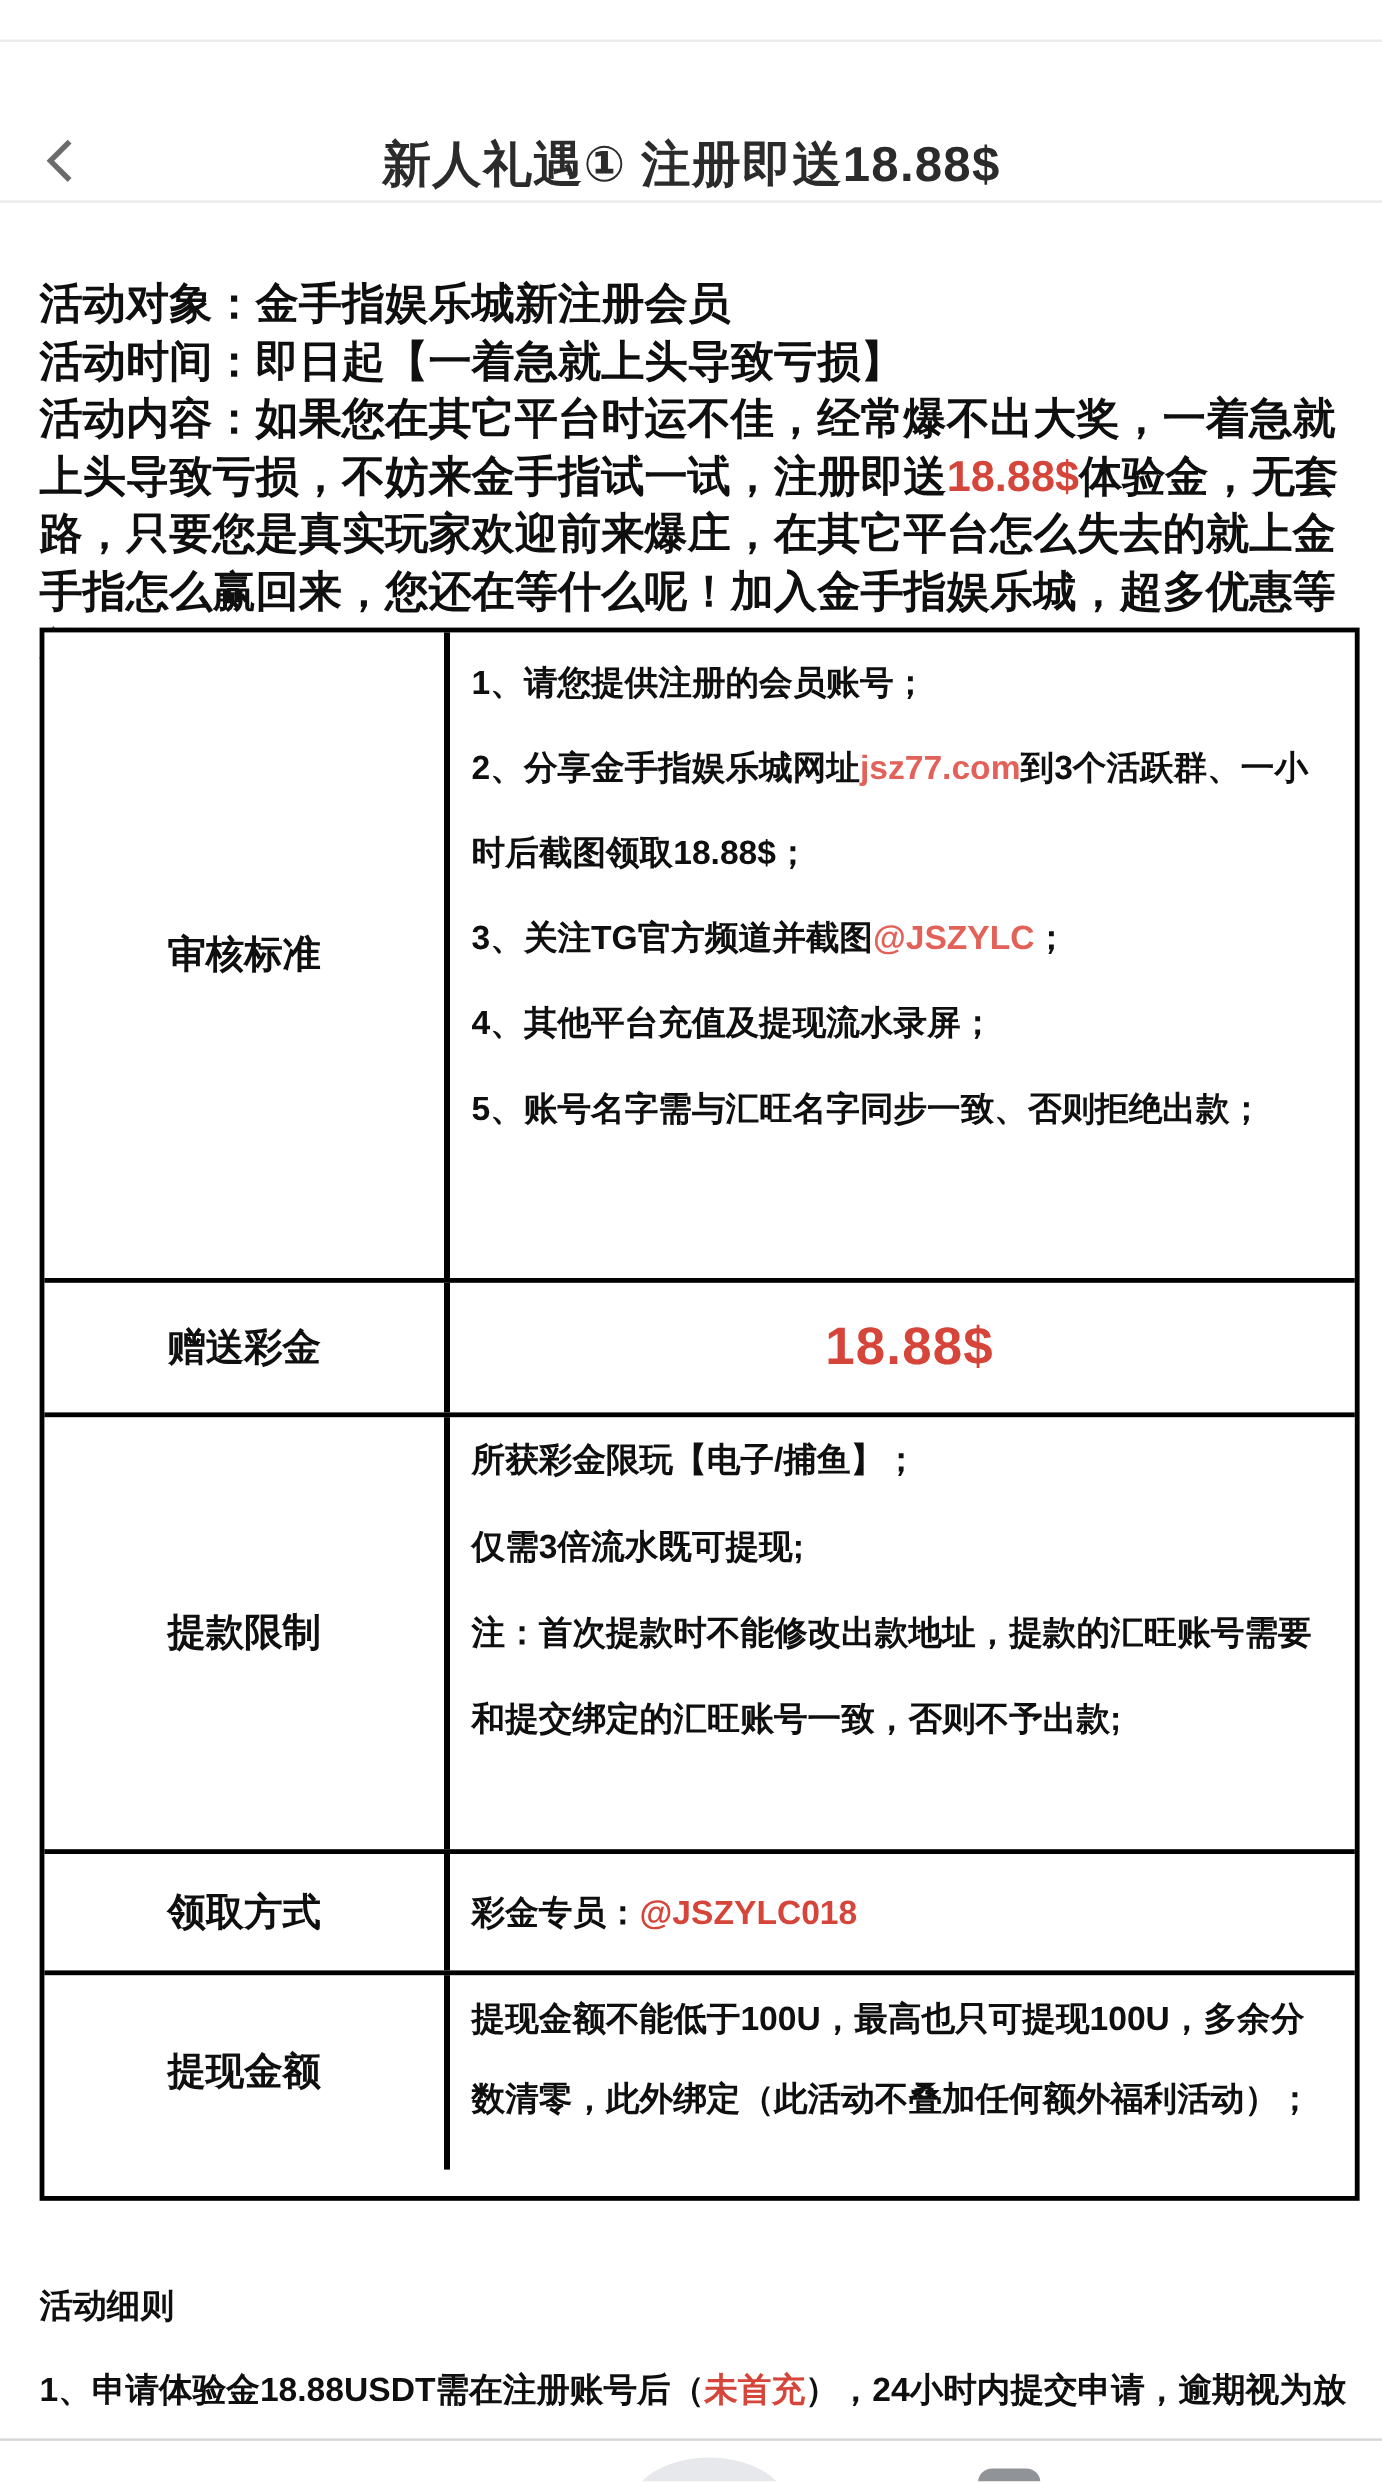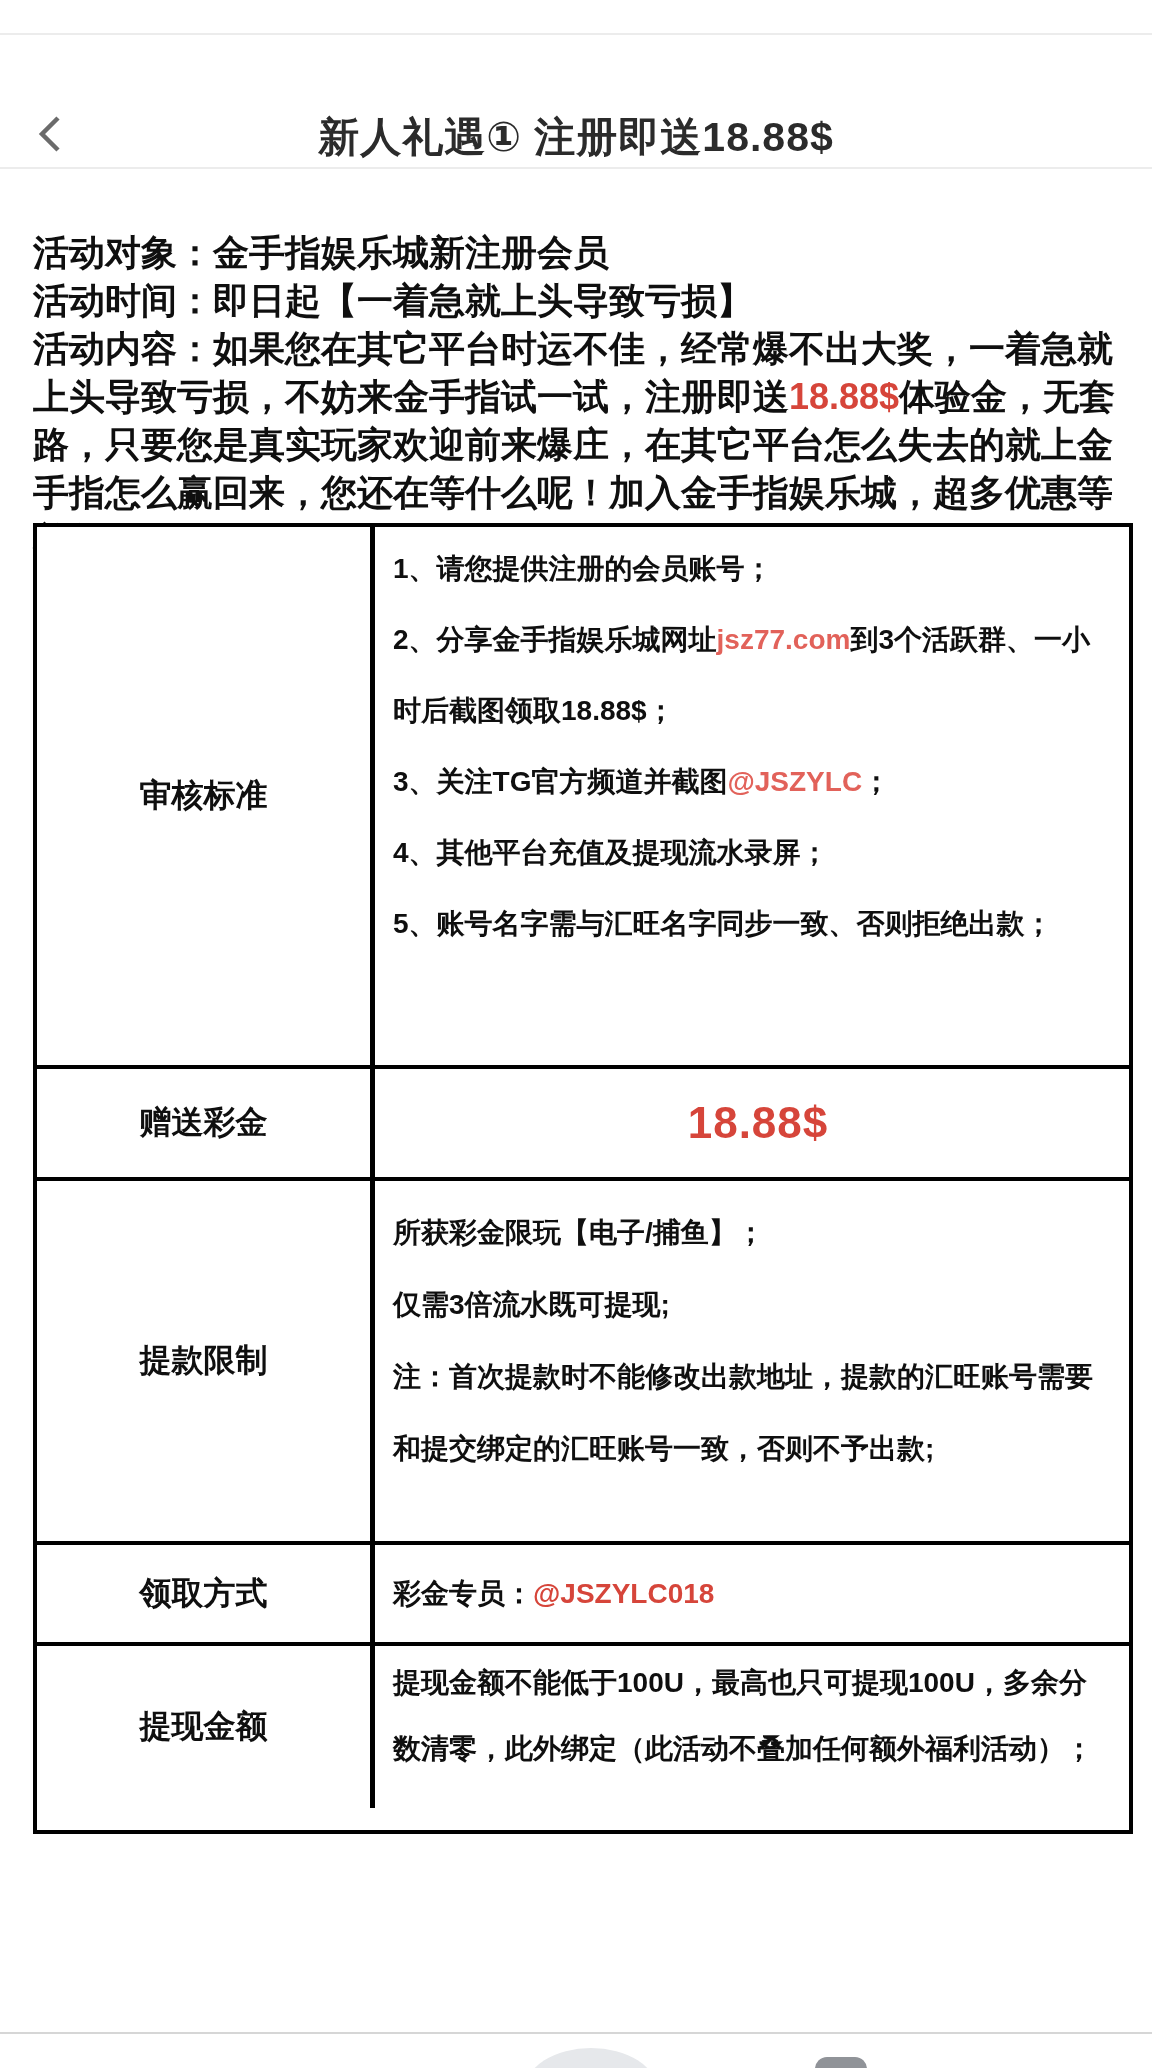--- a/index.html
+++ b/index.html
@@ -29,21 +29,21 @@
   .tlabel{width:338px;border-right:5px solid #000;box-sizing:border-box;display:flex;
           align-items:center;justify-content:center;font-size:32px;font-weight:700;color:#0f0f0f;}
   .tcontent{flex:1;box-sizing:border-box;padding:0 20px 0 18px;font-size:28px;font-weight:700;color:#0f0f0f;}
   .tcontent p{margin:0;}
   .row-audit{height:538px;}
   .row-audit .tcontent{padding-top:6px;line-height:71px;}
   .row-bonus{height:112px;gap:14px;}
   .row-bonus .tcontent{display:flex;align-items:center;justify-content:center;}
   .bonus-amount{font-size:44px;font-weight:700;color:#d6453a;letter-spacing:1px;}
   .row-limit{height:364px;}
-  .row-limit .tcontent{padding-top:16px;line-height:72px;}
+  .row-limit .tcontent{padding-top:0;line-height:72px;}
   .row-claim{height:101px;}
   .row-claim .tcontent{display:flex;align-items:center;}
   .row-amount{height:166px;}
   .row-amount .tcontent{padding-top:4px;line-height:66px;}
 
   .rules{position:absolute;left:33px;top:1898px;width:1100px;height:118px;overflow:hidden;
          font-size:28px;font-weight:700;line-height:48px;color:#0f0f0f;}
   .rules p{margin:0;}
   .rules .rules-title{margin-bottom:22px;}
 
@@ -113,19 +113,23 @@
 
     <div class="trow row-amount">
       <div class="tlabel">提现金额</div>
       <div class="tcontent">
         <p>提现金额不能低于100U，最高也只可提现100U，多余分数清零，此外绑定（此活动不叠加任何额外福利活动）；</p>
       </div>
     </div>
 
   </div>
 
+  <section class="rules">
+    <p class="rules-title">活动细则</p>
+    <p><span>1、申请体验金18.88USDT需在注册账号后（</span><span class="red">未首充</span><span>），24小时内提交申请，逾期视为放</span></p>
+  </section>
 
   <div class="hairline hl-bottom"></div>
 
   <div class="blob-left"></div>
   <div class="blob-right"></div>
 
 </div>
 
 </body></html>

